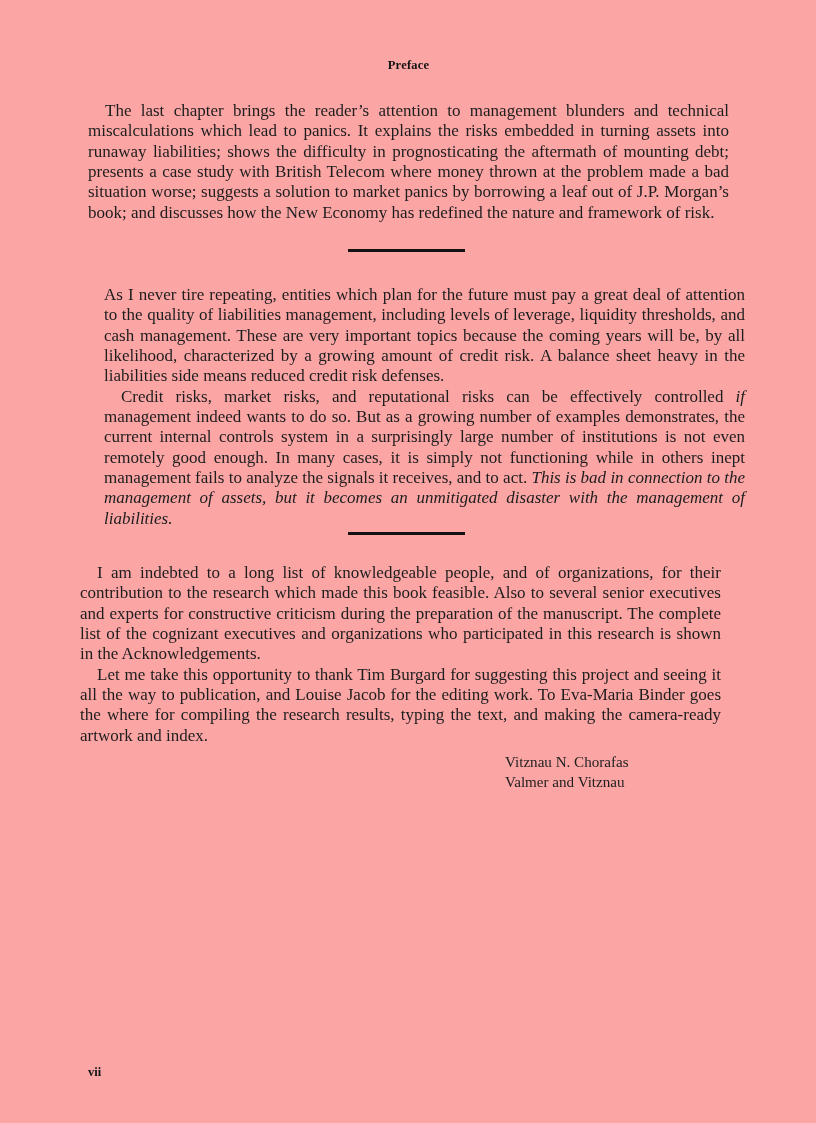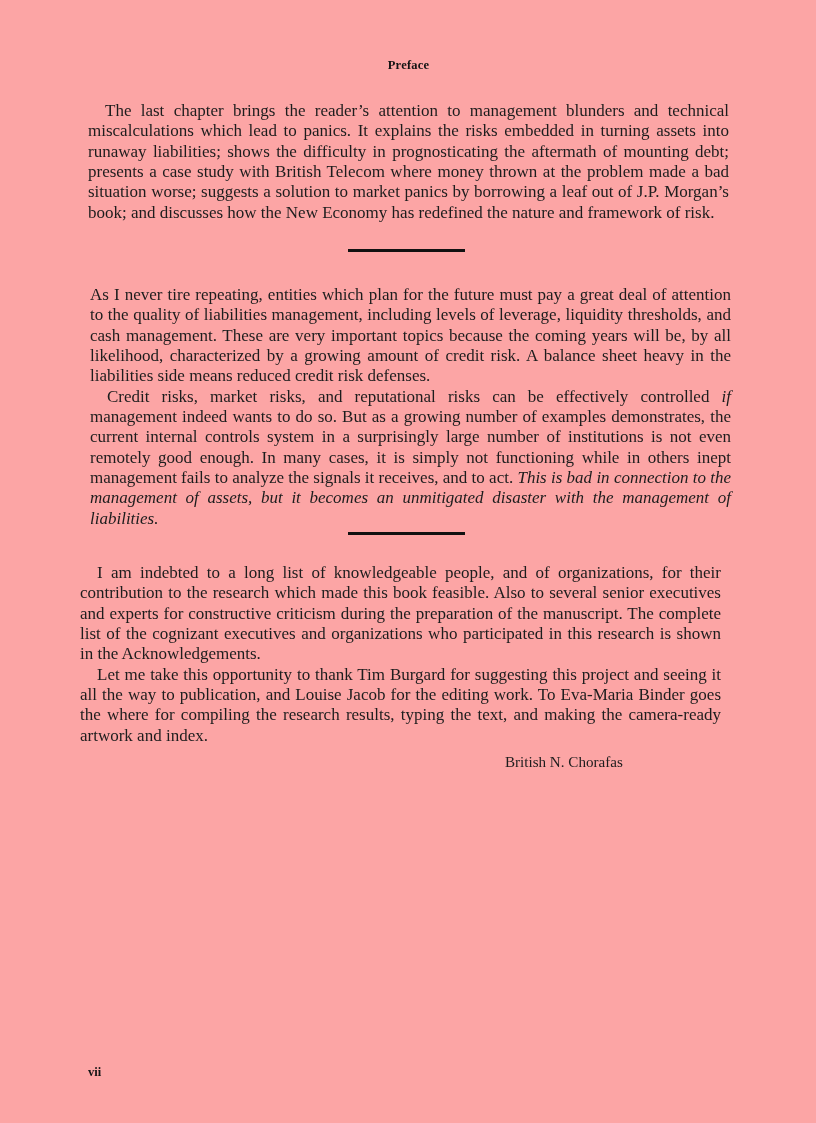--- a/index.html
+++ b/index.html
@@ -50,21 +50,21 @@
   p.body-para.indent {
     text-indent: 17px;
   }
 
   .block {
     margin: 0;
   }
 
   
   .block-1 { position: absolute; left: 88px; top: 101px;  width: 641px; }
-  .block-2 { position: absolute; left: 90px; top: 285px;  width: 641px; }
+  .block-2 { position: absolute; left: 104px; top: 285px;  width: 641px; }
   .block-3 { position: absolute; left: 80px; top: 563px;  width: 641px; }
 
   
   .rule {
     position: absolute;
     left: 348px;
     width: 117px;
     height: 3px;
     background: #111111;
   }
@@ -122,18 +122,19 @@
   <div class="rule rule-2"></div>
 
   <div class="block block-3">
     <div>
         <p class="body-para indent">I am indebted to a long list of knowledgeable people, and of organizations, for their contribution to the research which made this book feasible. Also to several senior executives and experts for constructive criticism during the preparation of the manuscript. The complete list of the cognizant executives and organizations who participated in this research is shown in the Acknowledgements.</p>
         <p class="body-para indent">Let me take this opportunity to thank Tim Burgard for suggesting this project and seeing it all the way to publication, and Louise Jacob for the editing work. To Eva-Maria Binder goes the where for compiling the research results, typing the text, and making the camera-ready artwork and index.</p>
       </div>
   </div>
 
   <div class="signature">
-    <div>British N. Chorafas</div>
+    <div>Vitznau N. Chorafas</div>
+    <div>Valmer and Vitznau</div>
   </div>
 
   <div class="folio">vii</div>
 
 </div>
 
 </body></html>

